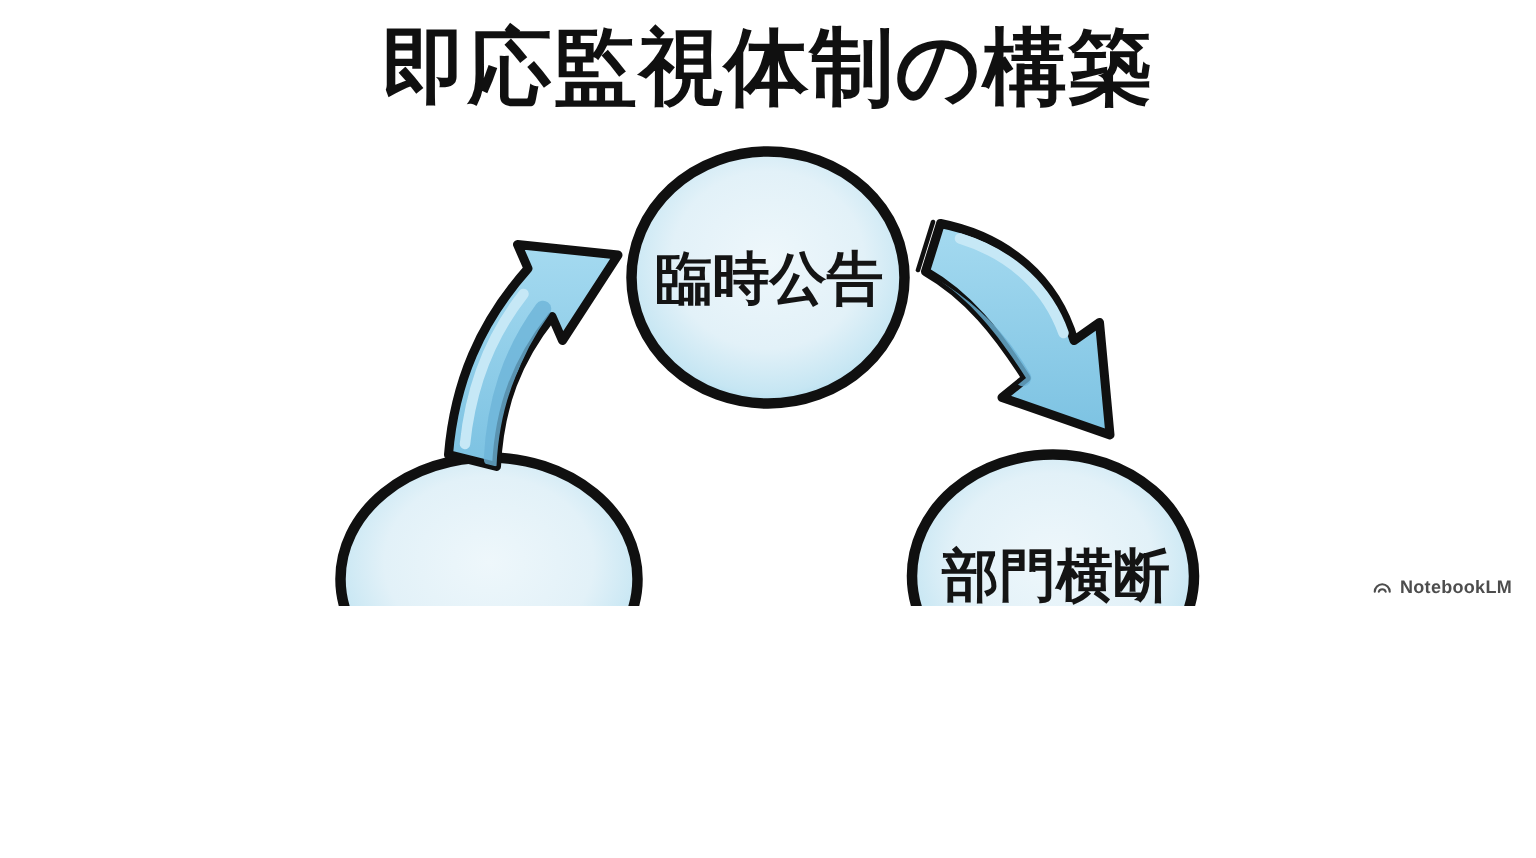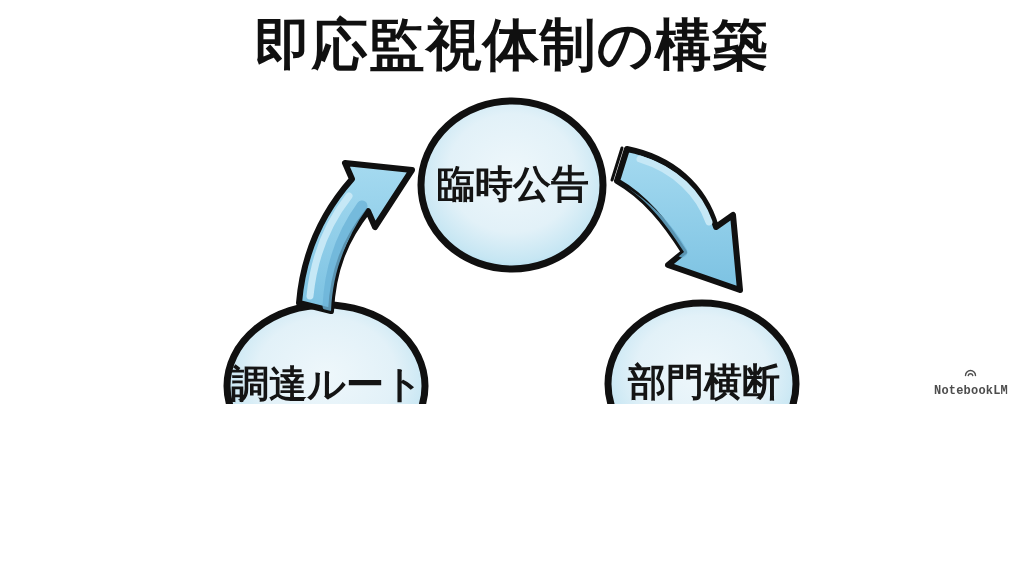--- a/index.html
+++ b/index.html
@@ -1,34 +1,34 @@
 <!DOCTYPE html>
 <html><head>
 <meta charset="utf-8">
 <style>
   html,body{margin:0;padding:0;background:#ffffff;}
   .stage{
     position:relative;width:1024px;height:404px;background:#ffffff;overflow:hidden;
-    font-family:Liberation Mono, monospace;
+    font-family:Liberation Sans, sans-serif;
   }
   .stage svg.scene{position:absolute;left:0;top:0;}
   h1.title{
     position:absolute;top:8px;left:0;width:100%;margin:0;
     text-align:center;font-size:56px;font-weight:900;color:#101010;letter-spacing:1px;
   }
   .node{
     position:absolute;transform:translate(-50%,-50%);
     font-weight:900;font-size:38px;color:#141414;
     line-height:1.28;white-space:nowrap;
   }
   .node span{display:block;}
   .watermark{
     position:absolute;right:16px;bottom:6px;
     display:flex;align-items:center;gap:5px;
-    color:#4d4d4d;font-size:12px;font-weight:600;letter-spacing:.2px;flex-direction:column;
+    color:#4d4d4d;font-size:12px;font-weight:600;letter-spacing:.2px;
   }
 </style>
 </head>
 <body>
 
 <div class="stage">
 
   <svg class="scene" width="1024" height="572" viewBox="0 0 1024 572">
     <defs>
       <radialGradient id="bubble" cx="50%" cy="43%" r="64%">
@@ -87,21 +87,20 @@
 
   <div class="node" style="left:513px;top:187px;">
     <span>臨時公告</span>
   </div>
 
   <div class="node" style="left:704px;top:385px;">
     <span>部門横断</span>
   </div>
 
   <div class="node" style="left:327px;top:387px;">
-    <span>調達ルート</span>
   </div>
 
   <div class="watermark">
     <svg width="13" height="13" viewBox="0 0 13 13">
       <path d="M1.5 9.5 A5 5 0 0 1 11.5 9.5" fill="none" stroke="#4d4d4d" stroke-width="1.4" stroke-linecap="round"></path>
       <path d="M4.2 9.5 A2.4 2.4 0 0 1 8.8 9.5" fill="none" stroke="#4d4d4d" stroke-width="1.4" stroke-linecap="round"></path>
     </svg>
     <span>NotebookLM</span>
   </div>
 

